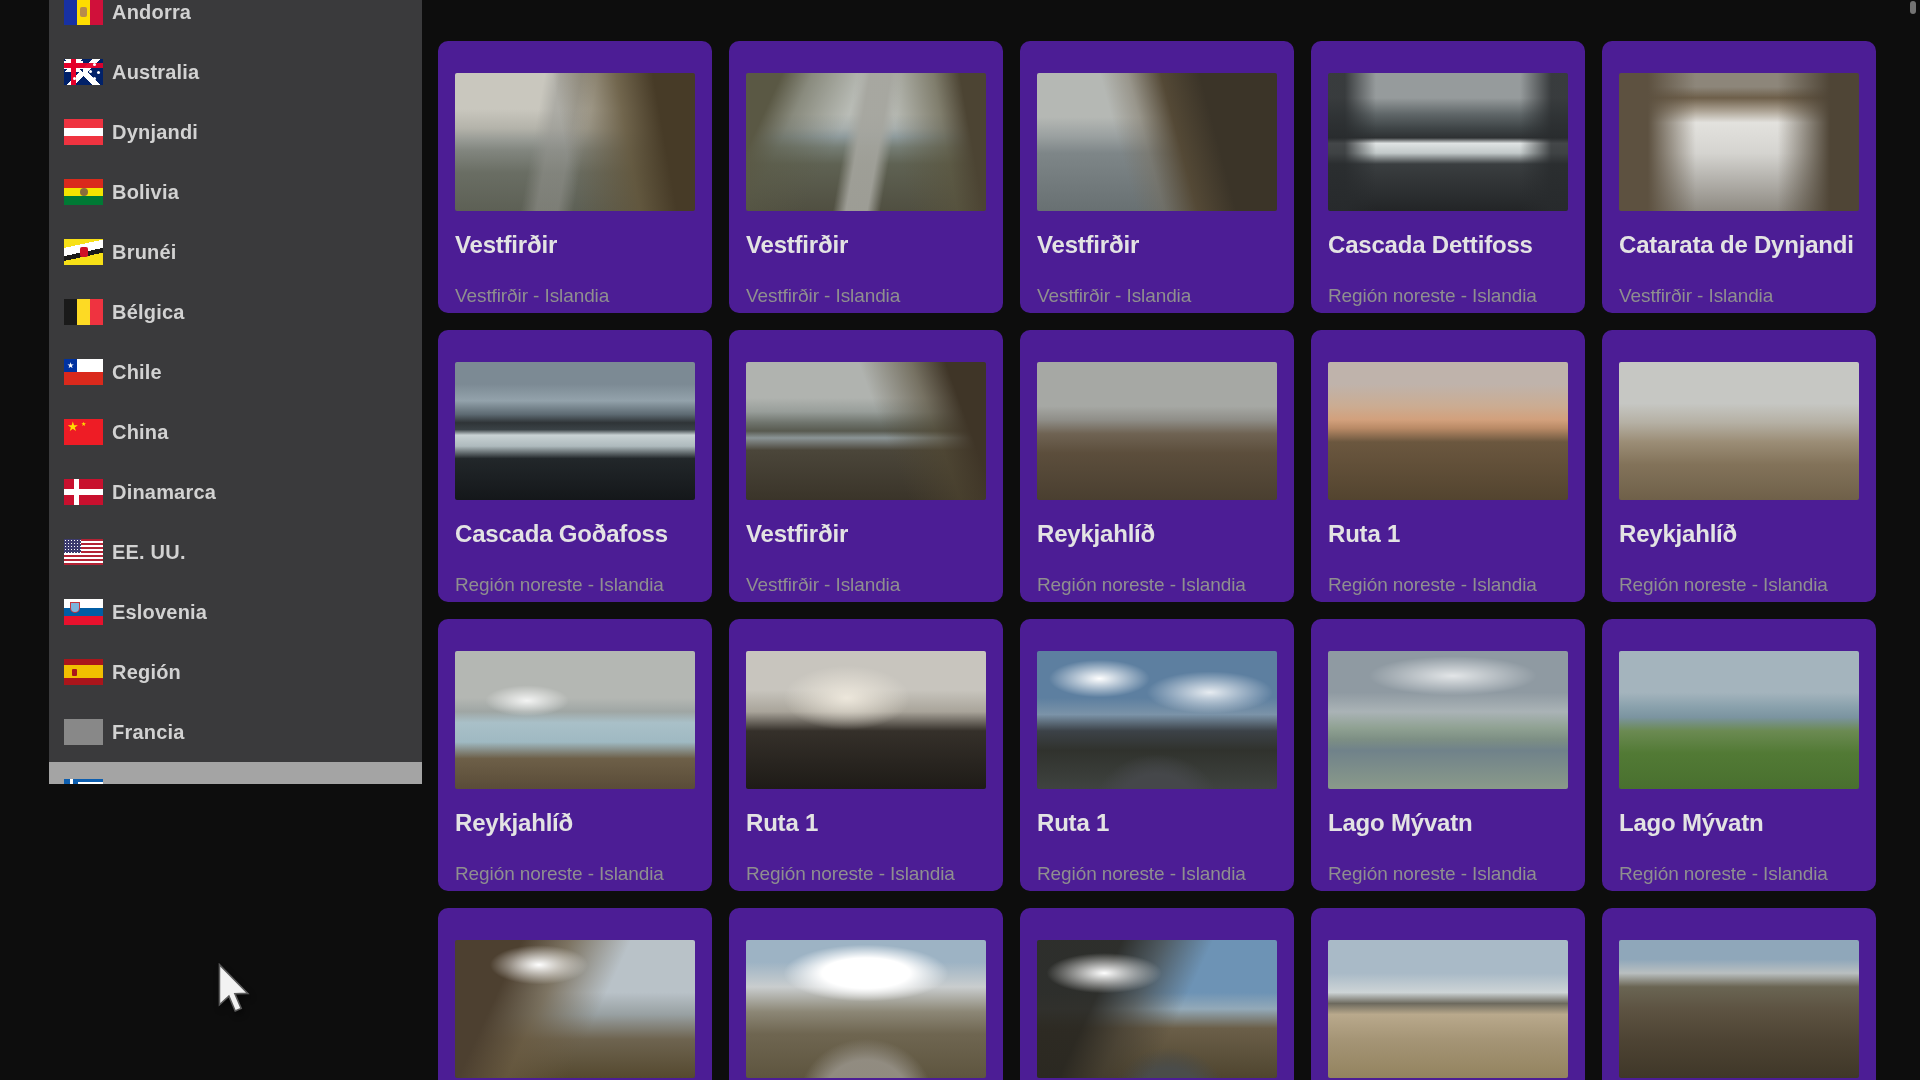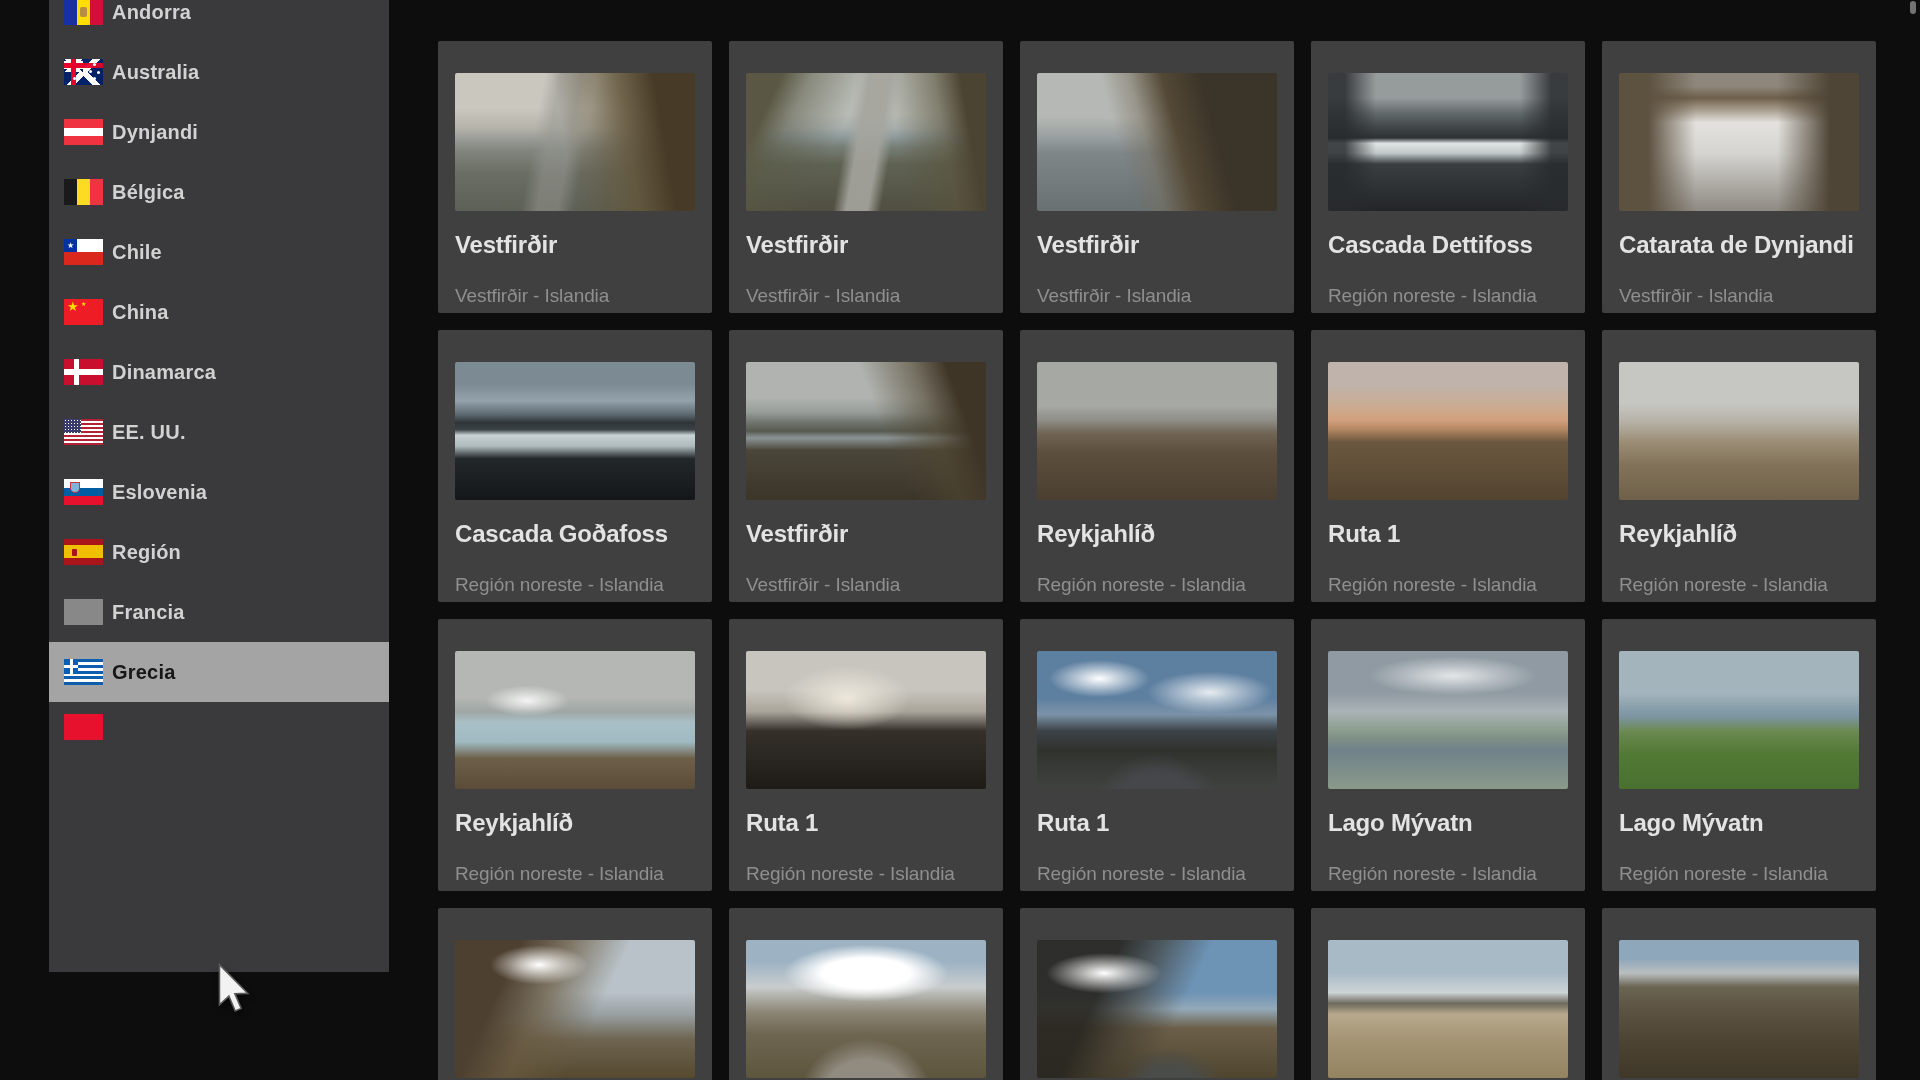--- a/index.html
+++ b/index.html
@@ -4,22 +4,22 @@
 <style>
   html,body{margin:0;padding:0}
   body{
     width:1920px;height:1080px;position:relative;overflow:hidden;
     background:#0d0d0d;
     font-family:"Liberation Sans","DejaVu Sans",sans-serif;
     -webkit-font-smoothing:antialiased;
   }
   
   .sidebar{
-    position:absolute;left:49px;top:0;width:340px;height:972px;
-    background:#3a3a3c;overflow:hidden;
+    position:absolute;left:49px;top:0;width:340px;height:784px;
+    background:#3a3a3c;overflow:hidden;padding-left:33px;
   }
   .country-list{position:absolute;top:-18px;left:0;right:0}
   .country{
     height:60px;display:flex;align-items:center;gap:9px;
     padding-left:15px;cursor:default;
   }
   .country .label{
     font-size:20px;font-weight:bold;color:#d2d2d2;letter-spacing:.2px;
   }
   .country.selected{background:#a4a4a4}
@@ -77,21 +77,21 @@
     linear-gradient(180deg,transparent 0 5.8px,#fff 5.8px 8.7px,transparent 8.7px),#0d5eaf}
   .flag-hungria{background:linear-gradient(180deg,#ce2939 0 34%,#fff 34% 66%,#477050 66%)}
   .flag-partial{background:#e8112d}
   
   .grid{
     position:absolute;left:438px;top:41px;width:1438px;
     display:grid;grid-template-columns:repeat(5,274px);
     column-gap:17px;row-gap:17px;grid-auto-rows:272px;
   }
   .card{
-    background:#404040;border-radius:2px;
+    background:#4c1d95;border-radius:10px;
     padding:32px 17px 0 17px;box-sizing:border-box;cursor:default;
   }
   .thumb{width:240px;height:138px;border-radius:2px;background:#666}
   .card .title{
     margin-top:21px;font-size:24px;font-weight:bold;color:#e3e3e3;
     line-height:26px;letter-spacing:-.2px;white-space:nowrap;overflow:hidden;
   }
   .card .subtitle{
     margin-top:28px;font-size:19px;color:#8f8f8f;line-height:20px;
     letter-spacing:-.1px;white-space:nowrap;overflow:hidden;
@@ -132,20 +132,28 @@
   </div>
       <div class="country">
     <span class="flag flag-australia"></span>
     <span class="label">Australia</span>
   </div>
       <div class="country">
     <span class="flag flag-austria"></span>
     <span class="label">Dynjandi</span>
   </div>
       <div class="country">
+    <span class="flag flag-bolivia"></span>
+    <span class="label">Bolivia</span>
+  </div>
+      <div class="country">
+    <span class="flag flag-brunei"></span>
+    <span class="label">Brunéi</span>
+  </div>
+      <div class="country">
     <span class="flag flag-belgica"></span>
     <span class="label">Bélgica</span>
   </div>
       <div class="country">
     <span class="flag flag-chile"></span>
     <span class="label">Chile</span>
   </div>
       <div class="country">
     <span class="flag flag-china"></span>
     <span class="label">China</span>

